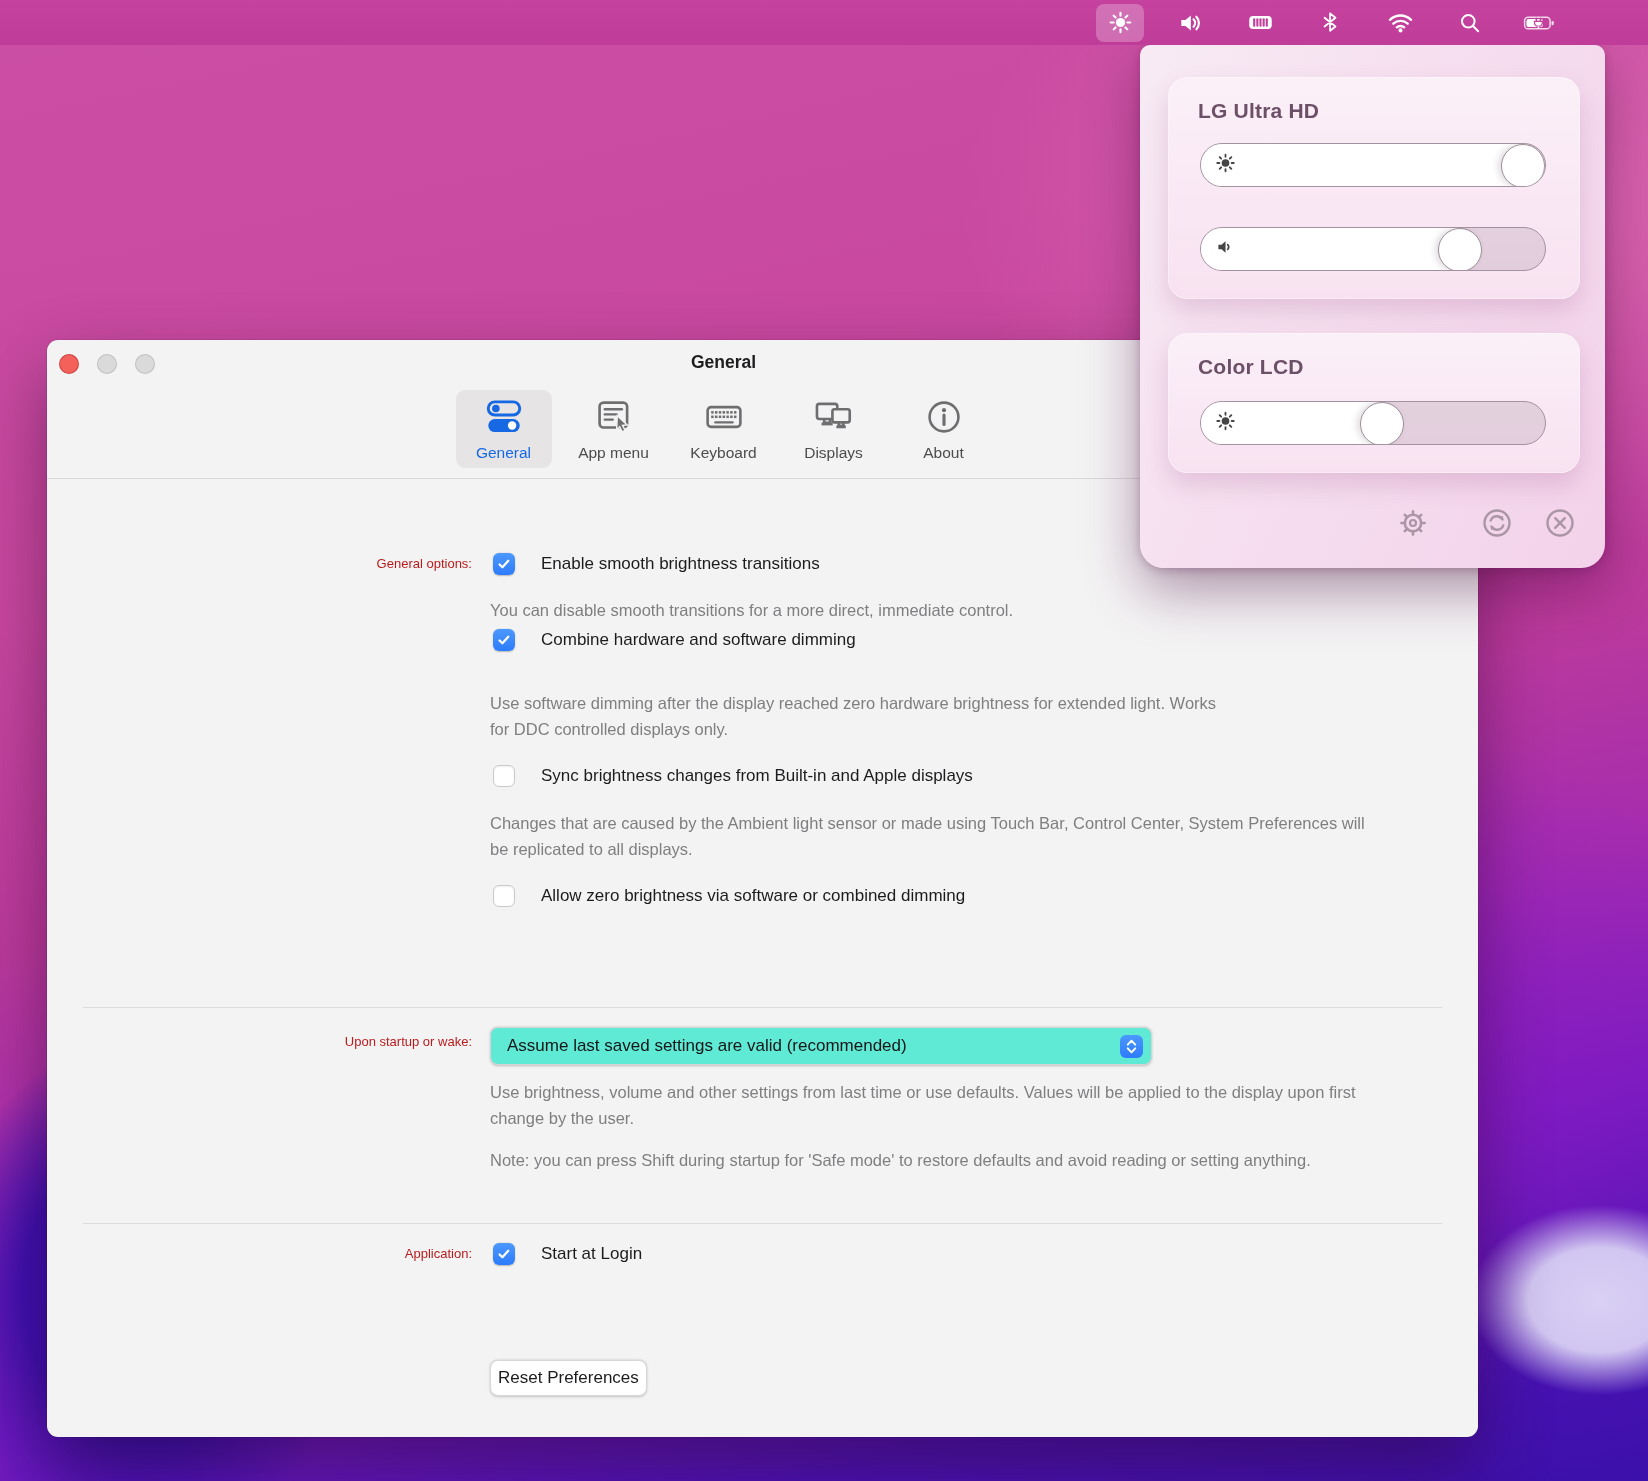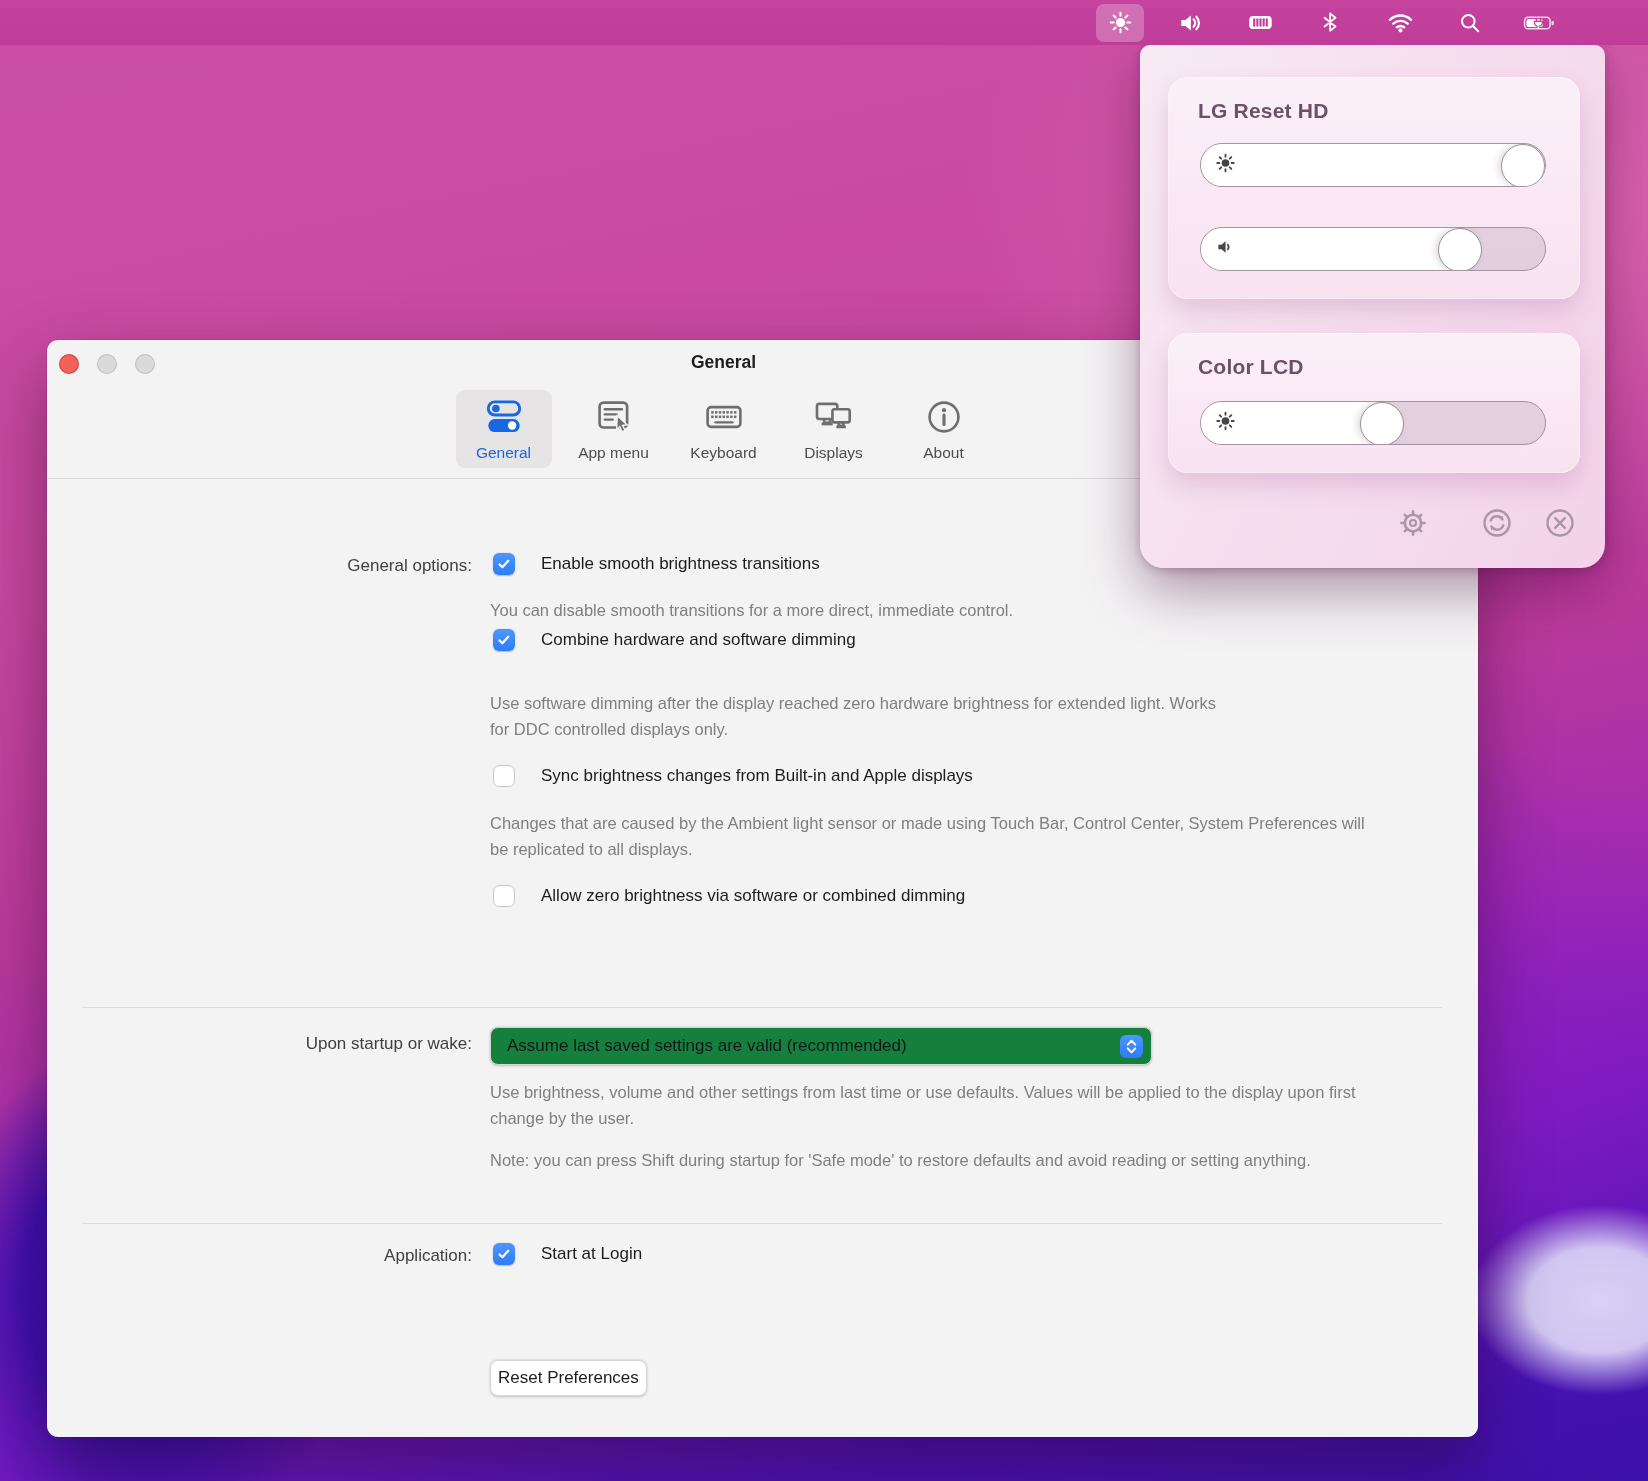--- a/index.html
+++ b/index.html
@@ -59,30 +59,30 @@
     font-size:17.5px;font-weight:bold;color:#1d1d1f;}
   .toolbar{position:absolute;left:0;right:0;top:50px;display:flex;justify-content:center;align-items:flex-start;gap:14px;}
   .tb-item{display:flex;flex-direction:column;align-items:center;gap:4px;
     padding:8px 12px 6px 12px;border-radius:9px;min-width:72px;}
   .tb-item.selected{background:#e7e4e6;}
   .tb-label{font-size:15.5px;color:#4c4c4e;}
   .tb-item.selected .tb-label{color:#1668e3;}
   .hdr-divider{position:absolute;left:0;right:0;top:138px;height:1px;background:#d9d8d9;}
   .divider{position:absolute;left:36px;right:36px;height:1px;background:#dddcdd;}
   .row{position:absolute;left:0;right:0;height:30px;}
-  .row-label{position:absolute;right:1006px;top:3px;font-size:17px;color:#404040;white-space:nowrap;}
+  .row-label{position:absolute;right:1006px;top:3px;font-size:13px;color:#b91c1c;white-space:nowrap;}
   .chk-row{position:absolute;left:446px;top:0;display:flex;align-items:center;}
   .checkbox{width:22px;height:22px;border-radius:6px;box-sizing:border-box;flex:none;
     display:flex;align-items:center;justify-content:center;}
   .checkbox.checked{background:linear-gradient(180deg,#4b98fd,#2e7bfc);box-shadow:0 .5px 1.5px rgba(0,0,0,.25);}
   .checkbox.unchecked{background:#fff;border:1px solid #c9c8ca;box-shadow:inset 0 1px 2px rgba(0,0,0,.06);}
   .chk-label{margin-left:26px;font-size:17px;color:#1c1c1e;white-space:nowrap;}
   .help{position:absolute;left:443px;font-size:16.5px;line-height:26px;color:#7f7e80;}
   .select{position:absolute;left:443px;top:687px;height:38px;width:662px;box-sizing:border-box;
-    background:#15803d;border-radius:8px;border:.5px solid #d6d5d6;
+    background:#5eead4;border-radius:8px;border:.5px solid #d6d5d6;
     box-shadow:0 .5px 2.5px rgba(0,0,0,.22);
     display:flex;align-items:center;justify-content:space-between;padding:0 8px 0 16px;gap:31px;}
   .select-text{font-size:17px;color:#161618;white-space:nowrap;}
   .stepper{width:23px;height:23px;border-radius:6px;background:linear-gradient(180deg,#4b98fd,#2e7bfc);
     display:flex;align-items:center;justify-content:center;flex:none;}
   .reset-btn{position:absolute;left:443px;top:1020px;height:34px;padding:0 7px;
     background:#fff;border-radius:8px;border:.5px solid #d9d8d9;
     box-shadow:0 .5px 2.5px rgba(0,0,0,.2);
     display:flex;align-items:center;font-size:17px;color:#1c1c1e;}
 </style>
@@ -173,21 +173,21 @@
         <path d="M10.8 10.4h7.4v1.4a3.7 3.4 0 01-3.7 3.4 3.7 3.4 0 01-3.7-3.4z" fill="#fff" stroke="#c2409b" stroke-width="1.2"></path>
         <line x1="14.5" y1="15.2" x2="14.5" y2="17.4" stroke="#fff" stroke-width="1.6"></line>
       </svg>
     </span>
   </div>
 </div>
 
 <div class="panel">
 
   <div class="card" style="top:32px;height:222px;">
-    <div class="card-title">LG Reset HD</div>
+    <div class="card-title">LG Ultra HD</div>
     <div class="slider" style="top:66px;">
       <div class="fill" style="width: calc(100% - 22px);"></div>
       <span class="s-icon">
         <svg width="23" height="23" viewBox="0 0 24 24">
           <g stroke="#454547" stroke-width="1.9" stroke-linecap="round">
             <line x1="12" y1="3.4" x2="12" y2="5.6"></line>
               <line x1="12" y1="18.4" x2="12" y2="20.6"></line>
             <line x1="3.4" y1="12" x2="5.6" y2="12"></line>
               <line x1="18.4" y1="12" x2="20.6" y2="12"></line>
             <line x1="5.9" y1="5.9" x2="7.5" y2="7.5"></line>

